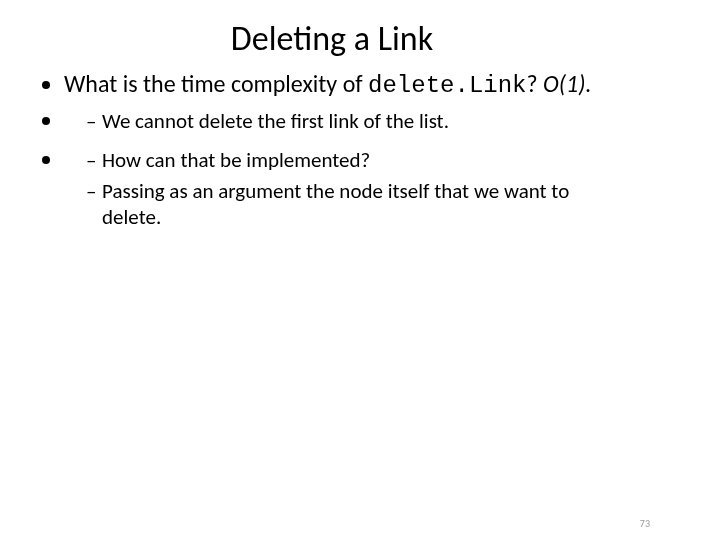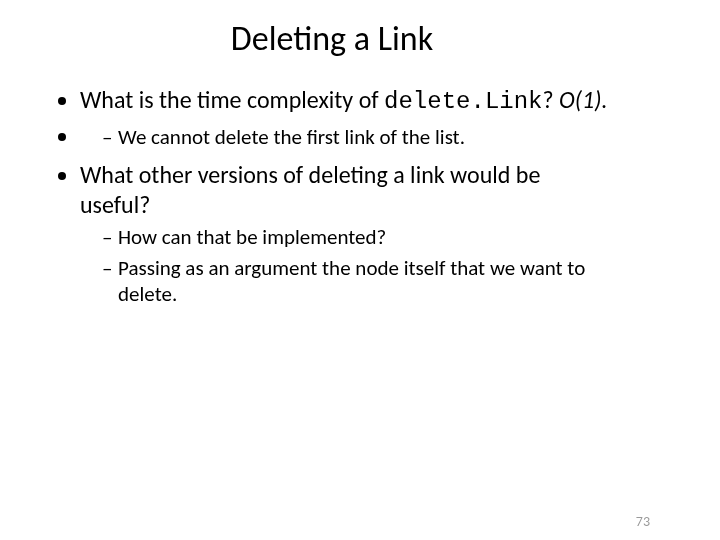--- a/index.html
+++ b/index.html
@@ -24,21 +24,21 @@
     font-size: 34px;
     font-weight: 400;
     padding-top: 18px;
     padding-bottom: 10px;
   }
   .content {
     padding: 0 36px 0 36px;
   }
   ul.level1 {
     list-style: disc;
-    margin: 16px;
+    margin: 0;
     padding-left: 28px;
   }
   ul.level1 > li {
     font-size: 24px;
     line-height: 1.25;
     margin-bottom: 4px;
   }
   ul.level2 {
     list-style: none;
     margin: 4px 0 10px 0;
@@ -60,21 +60,21 @@
   .code {
     font-family: "Courier New", monospace;
   }
   .ital {
     font-style: italic;
   }
   .pagenum {
     position: absolute;
     right: 14px;
     bottom: 10px;
-    font-size: 14px;
+    font-size: 10px;
     color: #9a9a9a;
   }
 </style>
 </head>
 <body>
 
 <div class="slide">
 
   <div class="title">Deleting a Link</div>
 
@@ -87,21 +87,20 @@
 
       <li>
         <ul class="level2">
           <li>
             <span>We cannot delete the first link of the list.</span>
           </li>
         </ul>
       </li>
 
       <li>
-        <span>What other versions of deleting a link would be useful?</span>
         <ul class="level2">
           <li>
             <span>How can that be implemented?</span>
           </li>
           <li>
             <span>Passing as an argument the node itself that we want to delete.</span>
           </li>
         </ul>
       </li>
 

